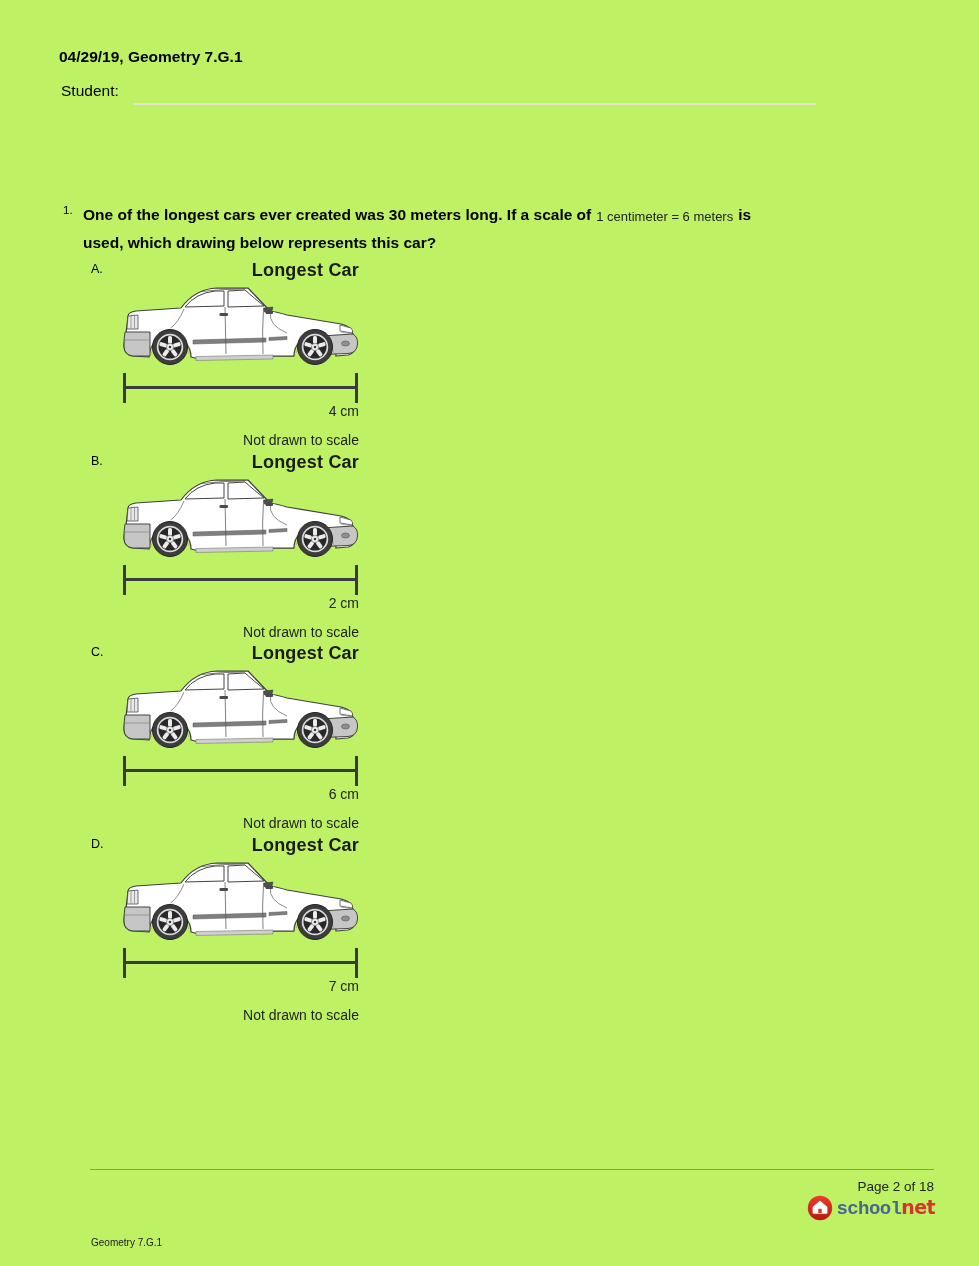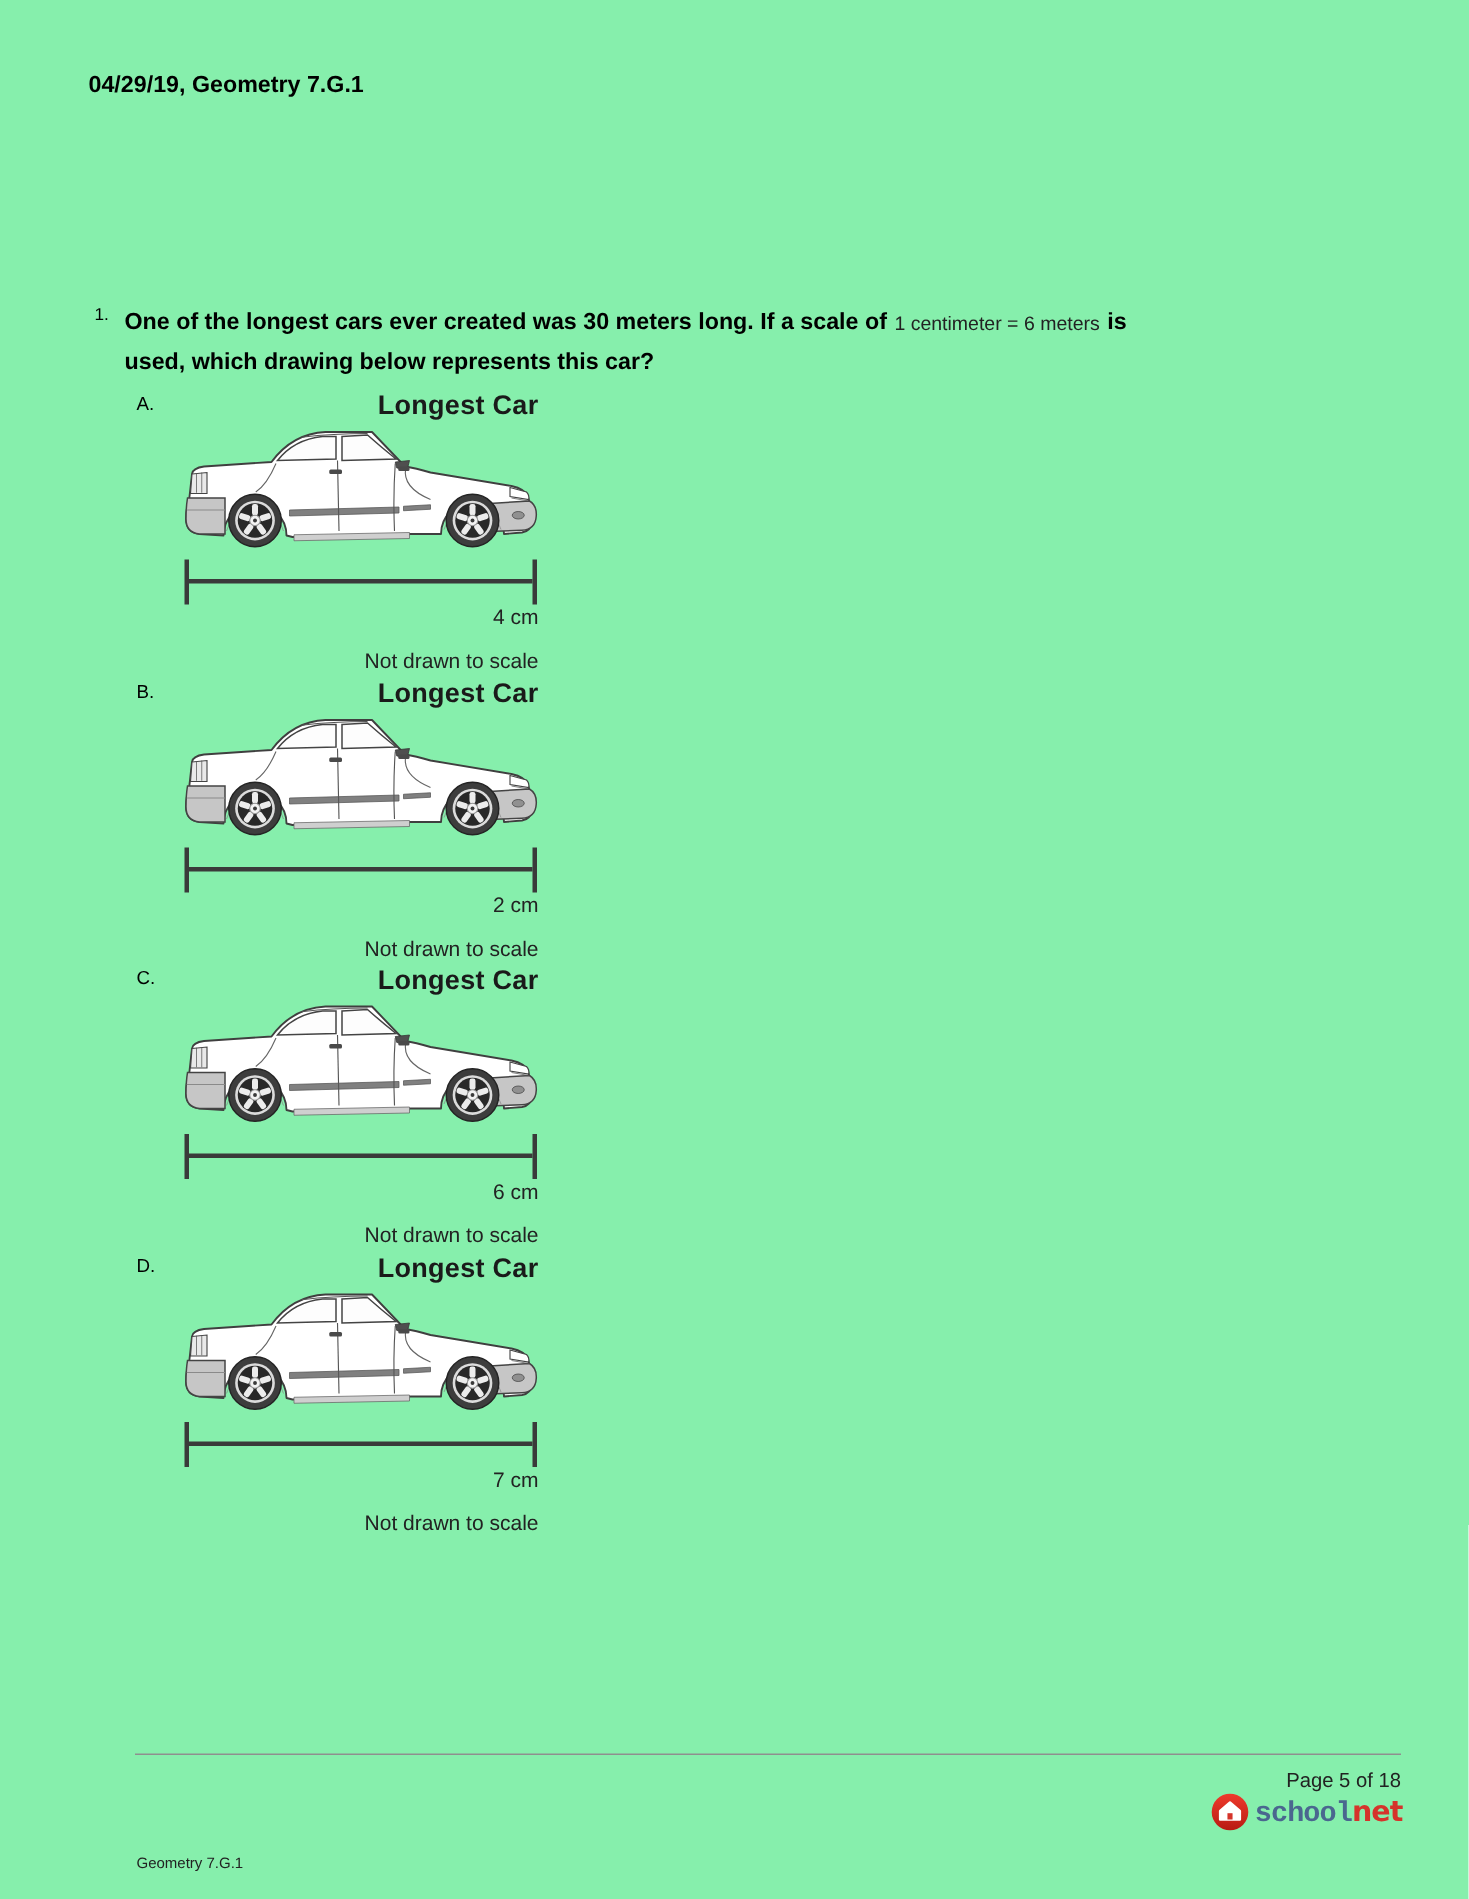--- a/index.html
+++ b/index.html
@@ -1,16 +1,16 @@
 <!DOCTYPE html>
 <html><head>
 <meta charset="utf-8">
 <style>
   html,body{margin:0;padding:0;background:#fff;}
-  .page{position:relative;width:979px;height:1266px;background:#86efac;overflow:hidden;
+  .page{position:relative;width:979px;height:1266px;background:#bef264;overflow:hidden;
         font-family:"Liberation Sans",sans-serif;color:#111;}
 
   
   .doc-title{position:absolute;left:59px;top:48px;font-size:15.5px;font-weight:bold;color:#000;}
 
   
   .fields{position:absolute;left:61px;top:80px;width:755px;}
   .field-row{position:relative;height:32px;}
   .field-label{position:absolute;left:0;top:2px;font-size:15.5px;color:#000;}
   .field-line{position:absolute;left:72px;right:0;top:23px;height:0;border-bottom:2px solid #e9dfd2;}
@@ -120,20 +120,24 @@
       <circle r="2.6" fill="#3a3a3a"></circle>
     </g>
   </symbol>
 </svg>
 
 <div class="page">
 
   <div class="doc-title">04/29/19, Geometry 7.G.1</div>
 
   <div class="fields">
+    <div class="field-row">
+      <span class="field-label">Student:</span>
+      <span class="field-line"></span>
+    </div>
   </div>
 
   <div class="question">
     <span class="q-num">1.</span>
     <div class="q-text">
       <span>One of the longest cars ever created was 30 meters long. If a scale of</span><span class="q-scale">1 centimeter = 6 meters</span><span>is</span>
       <span class="q-line2">used, which drawing below represents this car?</span>
     </div>
   </div>
 
@@ -184,21 +188,21 @@
           <use href="#car-art"></use>
         </svg>
       <div class="measure"></div>
       <div class="measure-value">7 cm</div>
       <div class="measure-note">Not drawn to scale</div>
     </div>
   </div>
 
   <div class="footer-divider"></div>
   <div class="footer-left">Geometry 7.G.1</div>
-  <div class="footer-right">Page 5 of 18</div>
+  <div class="footer-right">Page 2 of 18</div>
   <div class="logo">
     <svg class="logo-badge" viewBox="0 0 26 26">
       <defs>
         <linearGradient id="badge-g" x1="0" y1="0" x2="0" y2="1">
           <stop offset="0" stop-color="#ef3b2d"></stop>
           <stop offset="1" stop-color="#b81a12"></stop>
         </linearGradient>
       </defs>
       <circle cx="13" cy="13" r="12.2" fill="url(#badge-g)"></circle>
       <path d="M13 6.6 L19.6 12.3 V18 H6.4 V12.3 Z" fill="#ffffff" stroke="#ffffff" stroke-width="1.6" stroke-linejoin="round"></path>

